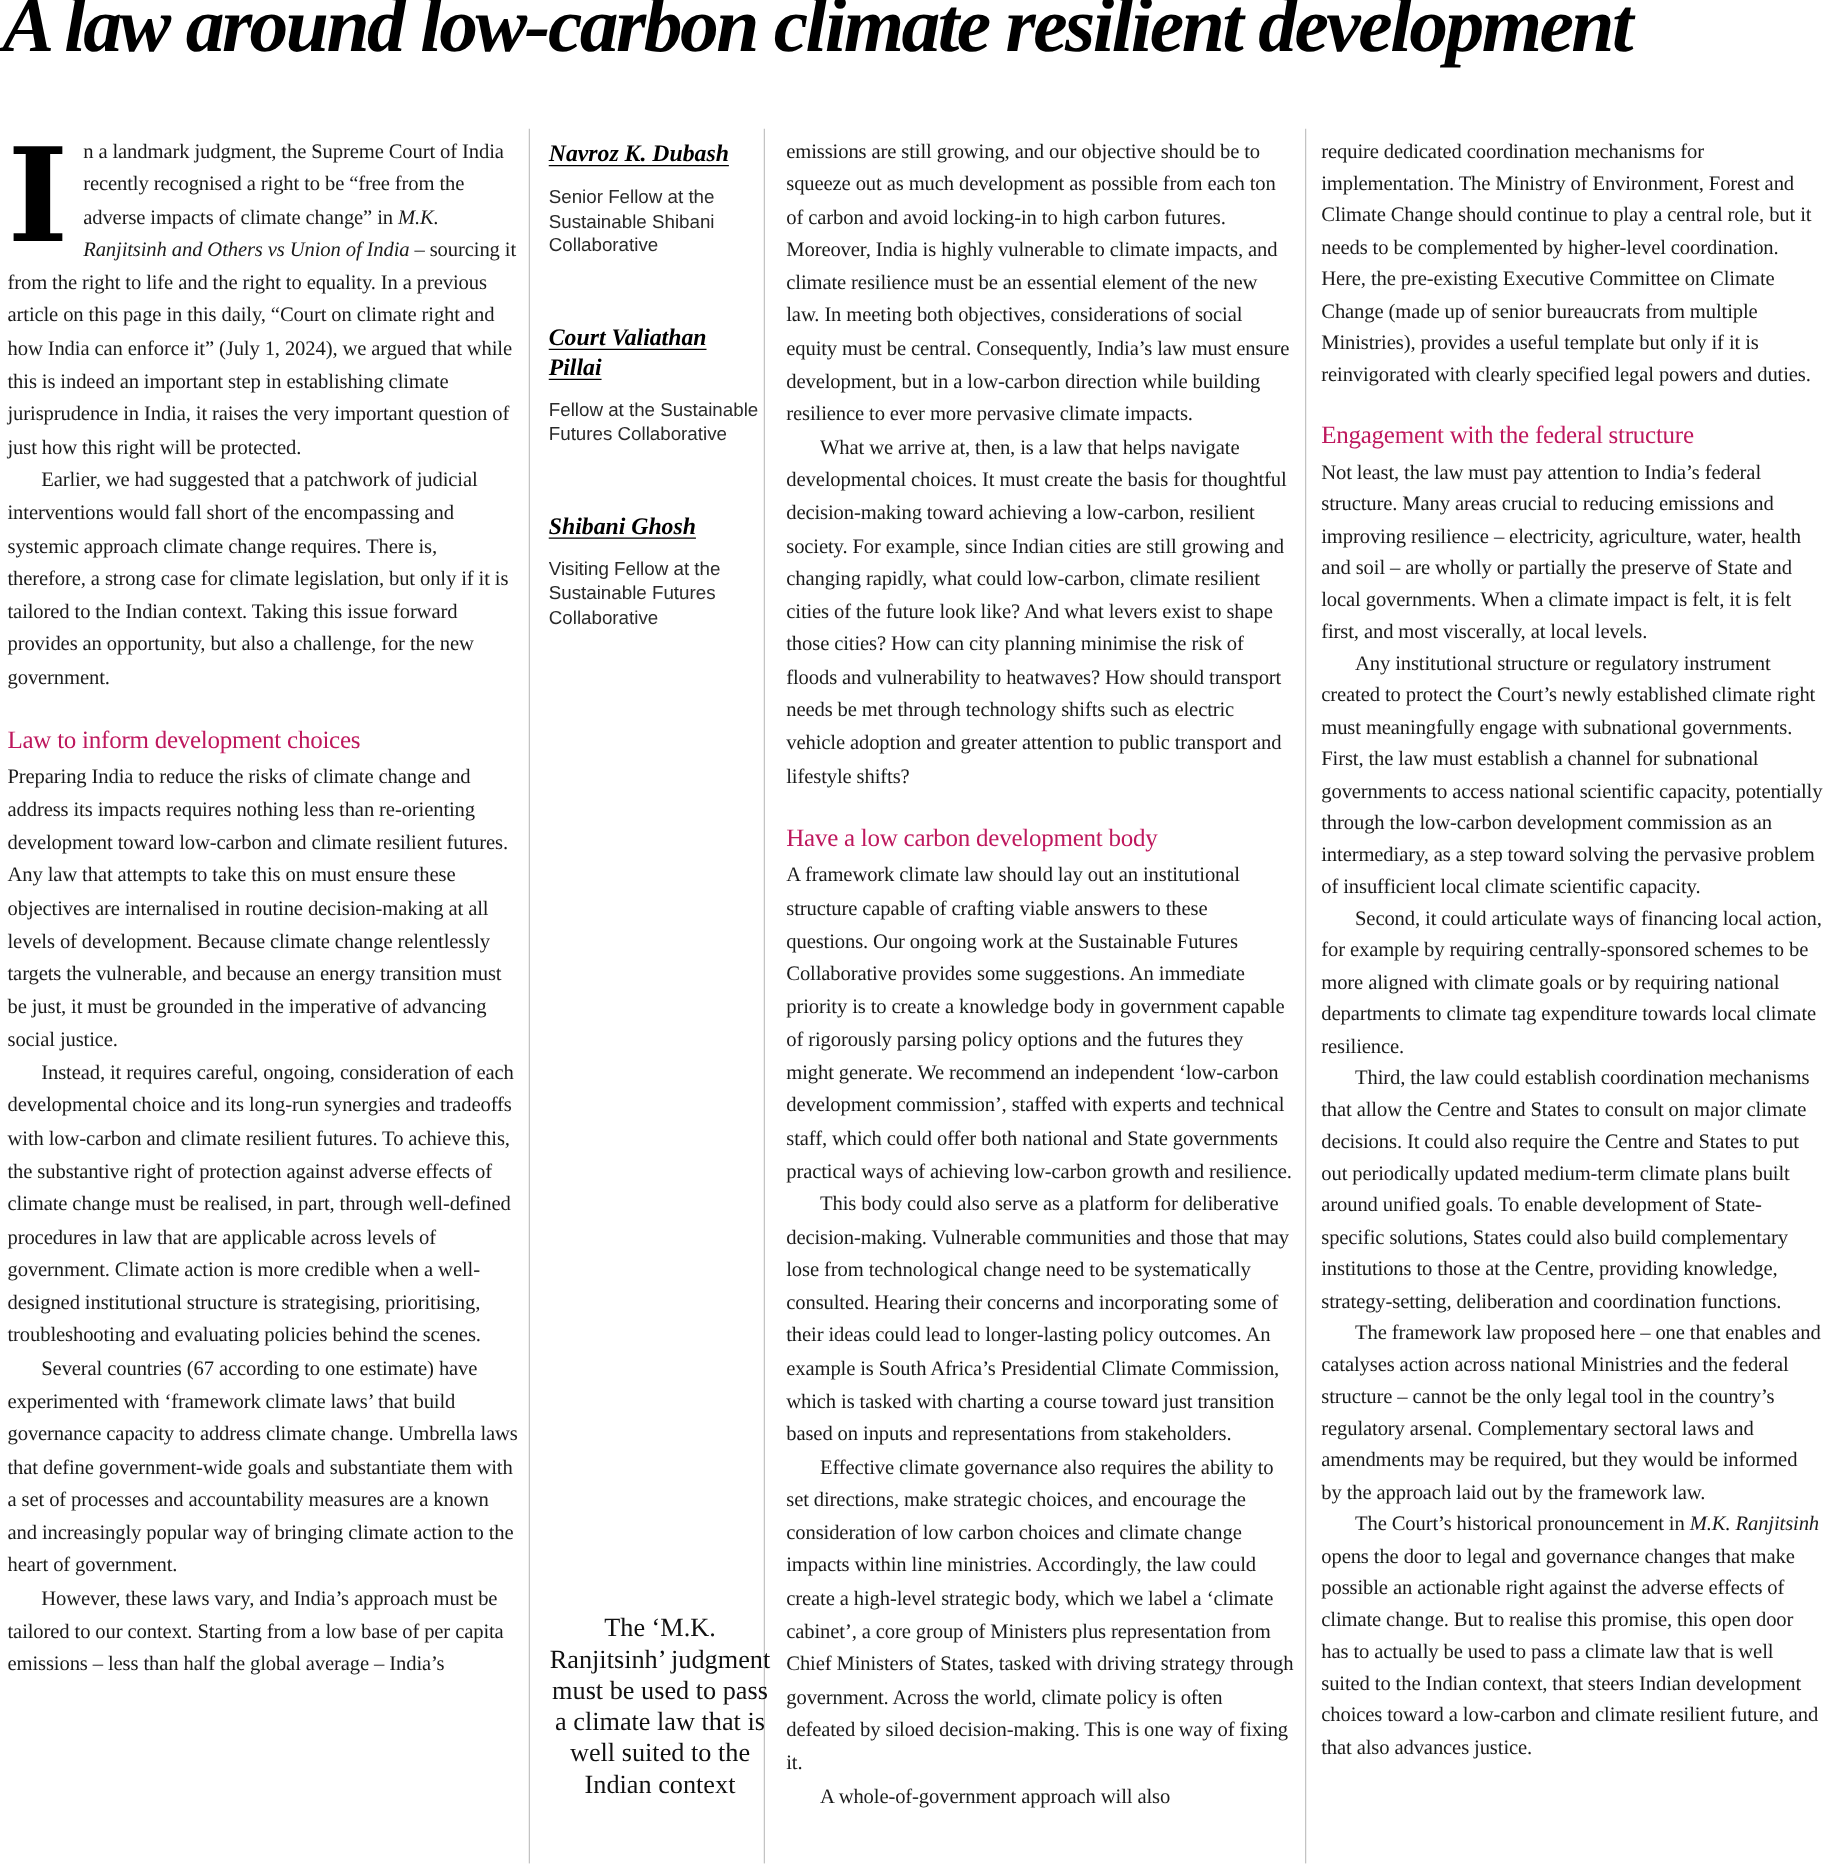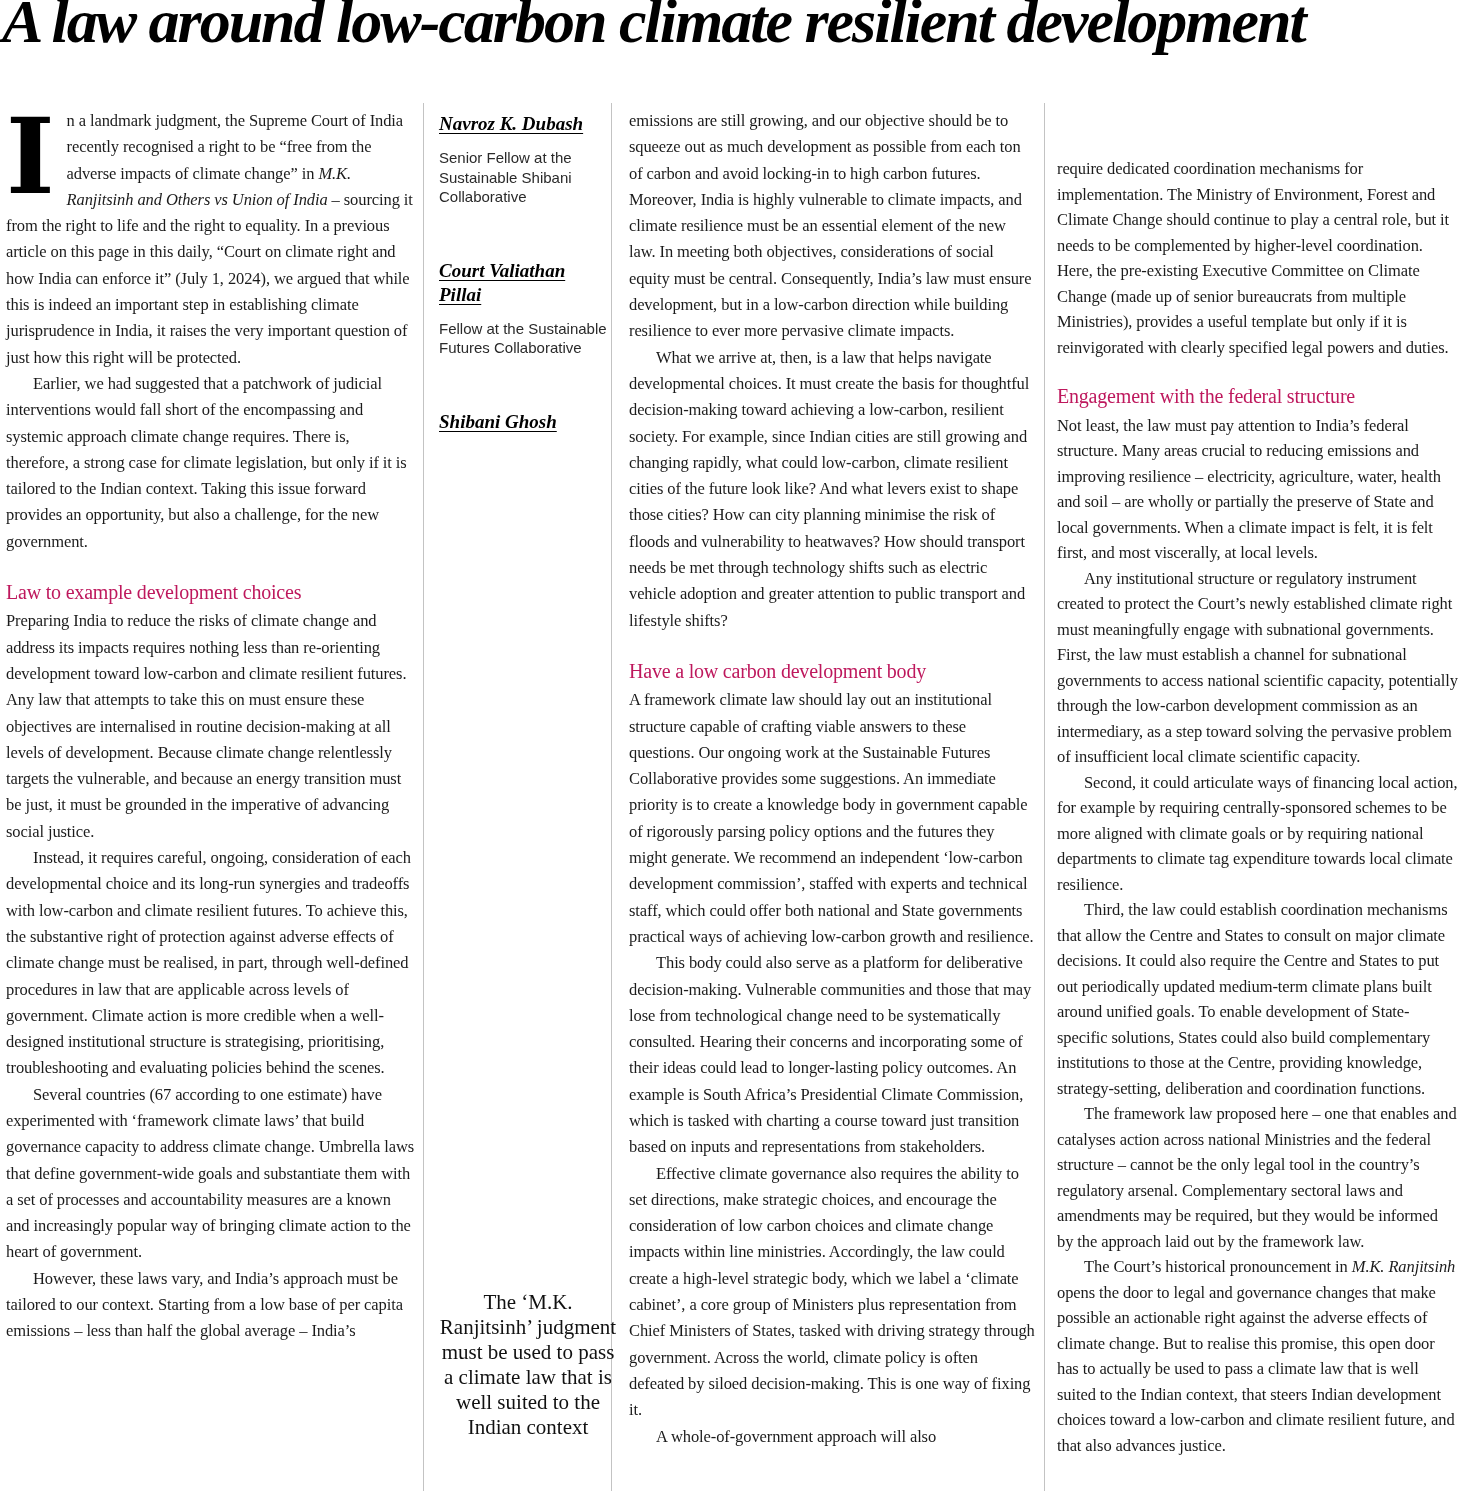--- a/index.html
+++ b/index.html
@@ -39,21 +39,21 @@
 
   .col {
     position: absolute;
     top: 108px;
     font-size: 16.5px;
     line-height: 26.3px;
     letter-spacing: -0.1px;
   }
   .col1 { left: 6px;    width: 409px; }
   .col2 { left: 629px;  width: 406px; }
-  .col3 { left: 1057px; width: 401px; line-height: 25.5px; margin-top: 48px; }
+  .col3 { left: 1057px; width: 401px; line-height: 25.5px; }
 
   .para { margin: 0; }
   .para.ind { text-indent: 27px; }
   .it { font-style: italic; }
 
   .subhead {
     margin: 24px 0 3px 0;
     font-size: 20px;
     font-weight: normal;
     letter-spacing: -0.2px;
@@ -116,38 +116,39 @@
 
   <h1 class="headline">A law around low-carbon climate resilient development</h1>
 
   <div class="vrule" id="rule1"></div>
   <div class="vrule" id="rule2"></div>
   <div class="vrule" id="rule3"></div>
 
   <section class="col col1">
     <p class="para"><span class="dropcap">I</span><span>n a landmark judgment, the Supreme Court of India recently recognised a right to be “free from the adverse impacts of climate change” in </span><span class="it">M.K. Ranjitsinh and Others vs Union of India</span><span> – sourcing it from the right to life and the right to equality. In a previous article on this page in this daily, “Court on climate right and how India can enforce it” (July 1, 2024), we argued that while this is indeed an important step in establishing climate jurisprudence in India, it raises the very important question of just how this right will be protected.</span></p>
     <p class="para ind">Earlier, we had suggested that a patchwork of judicial interventions would fall short of the encompassing and systemic approach climate change requires. There is, therefore, a strong case for climate legislation, but only if it is tailored to the Indian context. Taking this issue forward provides an opportunity, but also a challenge, for the new government.</p>
-    <h3 class="subhead">Law to example development choices</h3>
+    <h3 class="subhead">Law to inform development choices</h3>
     <p class="para">Preparing India to reduce the risks of climate change and address its impacts requires nothing less than re-orienting development toward low-carbon and climate resilient futures. Any law that attempts to take this on must ensure these objectives are internalised in routine decision-making at all levels of development. Because climate change relentlessly targets the vulnerable, and because an energy transition must be just, it must be grounded in the imperative of advancing social justice.</p>
     <p class="para ind">Instead, it requires careful, ongoing, consideration of each developmental choice and its long-run synergies and tradeoffs with low-carbon and climate resilient futures. To achieve this, the substantive right of protection against adverse effects of climate change must be realised, in part, through well-defined procedures in law that are applicable across levels of government. Climate action is more credible when a well-designed institutional structure is strategising, prioritising, troubleshooting and evaluating policies behind the scenes.</p>
     <p class="para ind">Several countries (67 according to one estimate) have experimented with ‘framework climate laws’ that build governance capacity to address climate change. Umbrella laws that define government-wide goals and substantiate them with a set of processes and accountability measures are a known and increasingly popular way of bringing climate action to the heart of government.</p>
     <p class="para ind">However, these laws vary, and India’s approach must be tailored to our context. Starting from a low base of per capita emissions – less than half the global average – India’s</p>
   </section>
 
   <aside class="byline">
     <div class="author">
       <h4 class="author-name">Navroz K. Dubash</h4>
       <div class="author-role">Senior Fellow at the Sustainable Shibani Collaborative</div>
     </div>
     <div class="author">
       <h4 class="author-name">Court Valiathan Pillai</h4>
       <div class="author-role">Fellow at the Sustainable Futures Collaborative</div>
     </div>
     <div class="author">
       <h4 class="author-name">Shibani Ghosh</h4>
+      <div class="author-role">Visiting Fellow at the Sustainable Futures Collaborative</div>
     </div>
   </aside>
 
   <blockquote class="pullquote">The ‘M.K. Ranjitsinh’ judgment must be used to pass a climate law that is well suited to the Indian context</blockquote>
 
   <section class="col col2">
     <p class="para">emissions are still growing, and our objective should be to squeeze out as much development as possible from each ton of carbon and avoid locking-in to high carbon futures. Moreover, India is highly vulnerable to climate impacts, and climate resilience must be an essential element of the new law. In meeting both objectives, considerations of social equity must be central. Consequently, India’s law must ensure development, but in a low-carbon direction while building resilience to ever more pervasive climate impacts.</p>
     <p class="para ind">What we arrive at, then, is a law that helps navigate developmental choices. It must create the basis for thoughtful decision-making toward achieving a low-carbon, resilient society. For example, since Indian cities are still growing and changing rapidly, what could low-carbon, climate resilient cities of the future look like? And what levers exist to shape those cities? How can city planning minimise the risk of floods and vulnerability to heatwaves? How should transport needs be met through technology shifts such as electric vehicle adoption and greater attention to public transport and lifestyle shifts?</p>
     <h3 class="subhead">Have a low carbon development body</h3>
     <p class="para">A framework climate law should lay out an institutional structure capable of crafting viable answers to these questions. Our ongoing work at the Sustainable Futures Collaborative provides some suggestions. An immediate priority is to create a knowledge body in government capable of rigorously parsing policy options and the futures they might generate. We recommend an independent ‘low-carbon development commission’, staffed with experts and technical staff, which could offer both national and State governments practical ways of achieving low-carbon growth and resilience.</p>

